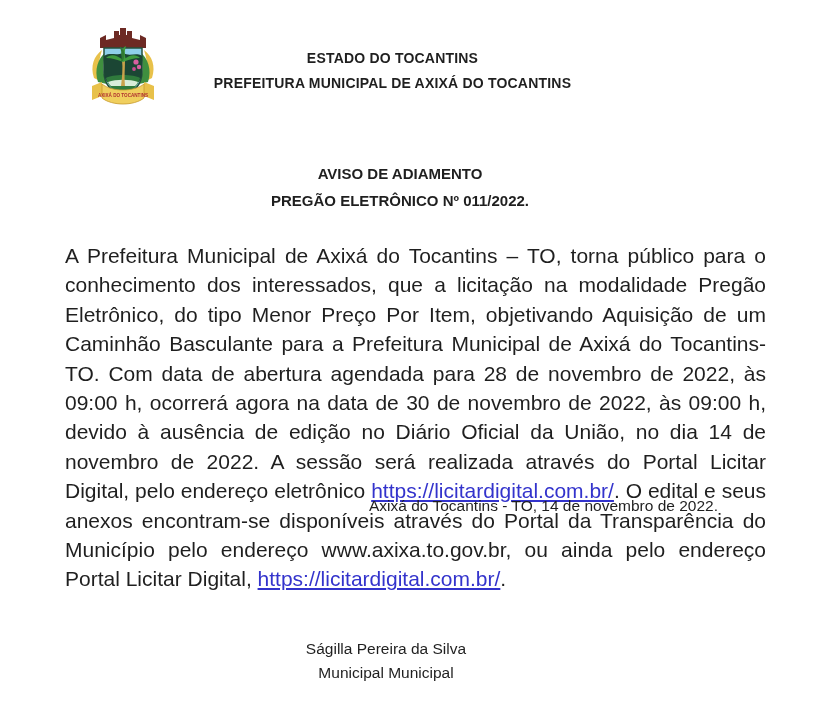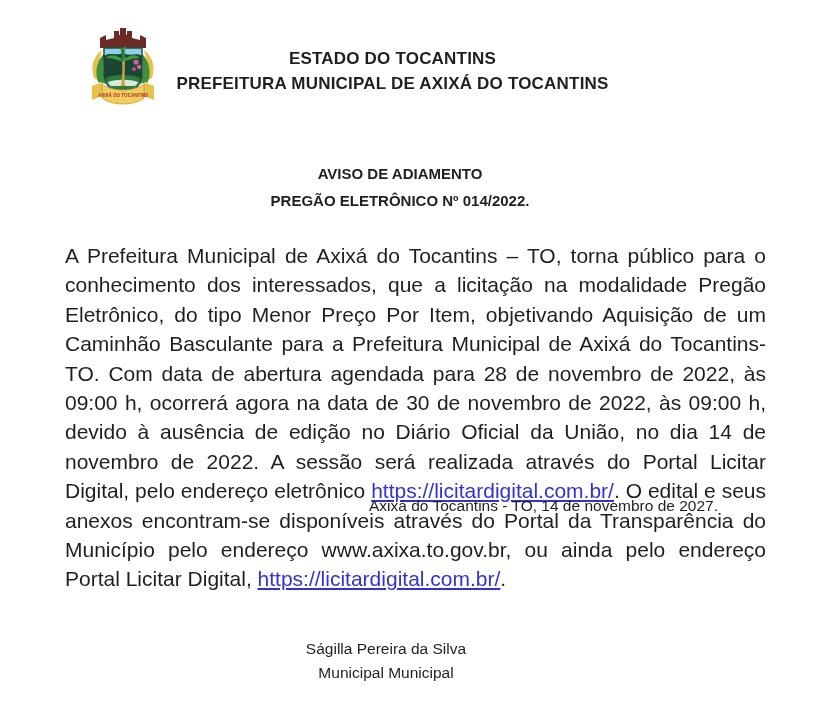--- a/index.html
+++ b/index.html
@@ -15,21 +15,21 @@
     background:#ffffff;
     font-family:"Liberation Sans", sans-serif;
     color:var(--text);
     overflow:hidden;
   }
 
   
   .crest{position:absolute;left:80px;top:26px;width:86px;height:94px;}
   .org{
     position:absolute;left:160px;top:46px;width:465px;
-    text-align:center;font-weight:700;font-size:17px;line-height:25px;
+    text-align:center;font-weight:700;font-size:14px;line-height:25px;
     letter-spacing:.2px;
   }
   .brand{position:absolute;left:618px;top:40px;width:132px;text-align:center;}
   .brand-strip{
     position:relative;margin:0 14px;height:10px;border-radius:5px;
     background:linear-gradient(#2e8b3a,#18602a);
     color:#fff;font-size:5px;font-weight:700;letter-spacing:1px;
     line-height:10px;overflow:visible;white-space:nowrap;
   }
   .brand-sun{
@@ -123,25 +123,25 @@
   </div>
 
   <div class="org">
     <div>ESTADO DO TOCANTINS</div>
     <div>PREFEITURA MUNICIPAL DE AXIXÁ DO TOCANTINS</div>
   </div>
 
 
   <div class="title">
     <div>AVISO DE ADIAMENTO</div>
-    <div>PREGÃO ELETRÔNICO Nº 014/2022.</div>
+    <div>PREGÃO ELETRÔNICO Nº 011/2022.</div>
   </div>
 
   <p class="body-text"><span>A Prefeitura Municipal de Axixá do Tocantins – TO, torna público para o conhecimento dos interessados, que a licitação na modalidade Pregão Eletrônico, do tipo Menor Preço Por Item, objetivando Aquisição de um Caminhão Basculante para a Prefeitura Municipal de Axixá do Tocantins-TO. Com data de abertura agendada para 28 de novembro de 2022, às 09:00 h, ocorrerá agora na data de 30 de novembro de 2022, às 09:00 h, devido à ausência de edição no Diário Oficial da União, no dia 14 de novembro de 2022. A sessão será realizada através do Portal Licitar Digital, pelo endereço eletrônico </span><a href="#">https://licitardigital.com.br/</a><span>. O edital e seus anexos encontram-se disponíveis através do Portal da Transparência do Município pelo endereço www.axixa.to.gov.br, ou ainda pelo endereço Portal Licitar Digital, </span><a href="#">https://licitardigital.com.br/</a><span>.</span></p>
 
-  <div class="dateline">Axixá do Tocantins - TO, 14 de novembro de 2027.</div>
+  <div class="dateline">Axixá do Tocantins - TO, 14 de novembro de 2022.</div>
 
   <div class="signature">
     <div>Ságilla Pereira da Silva</div>
     <div>Municipal Municipal</div>
   </div>
 
 </div>
 
 </body></html>

